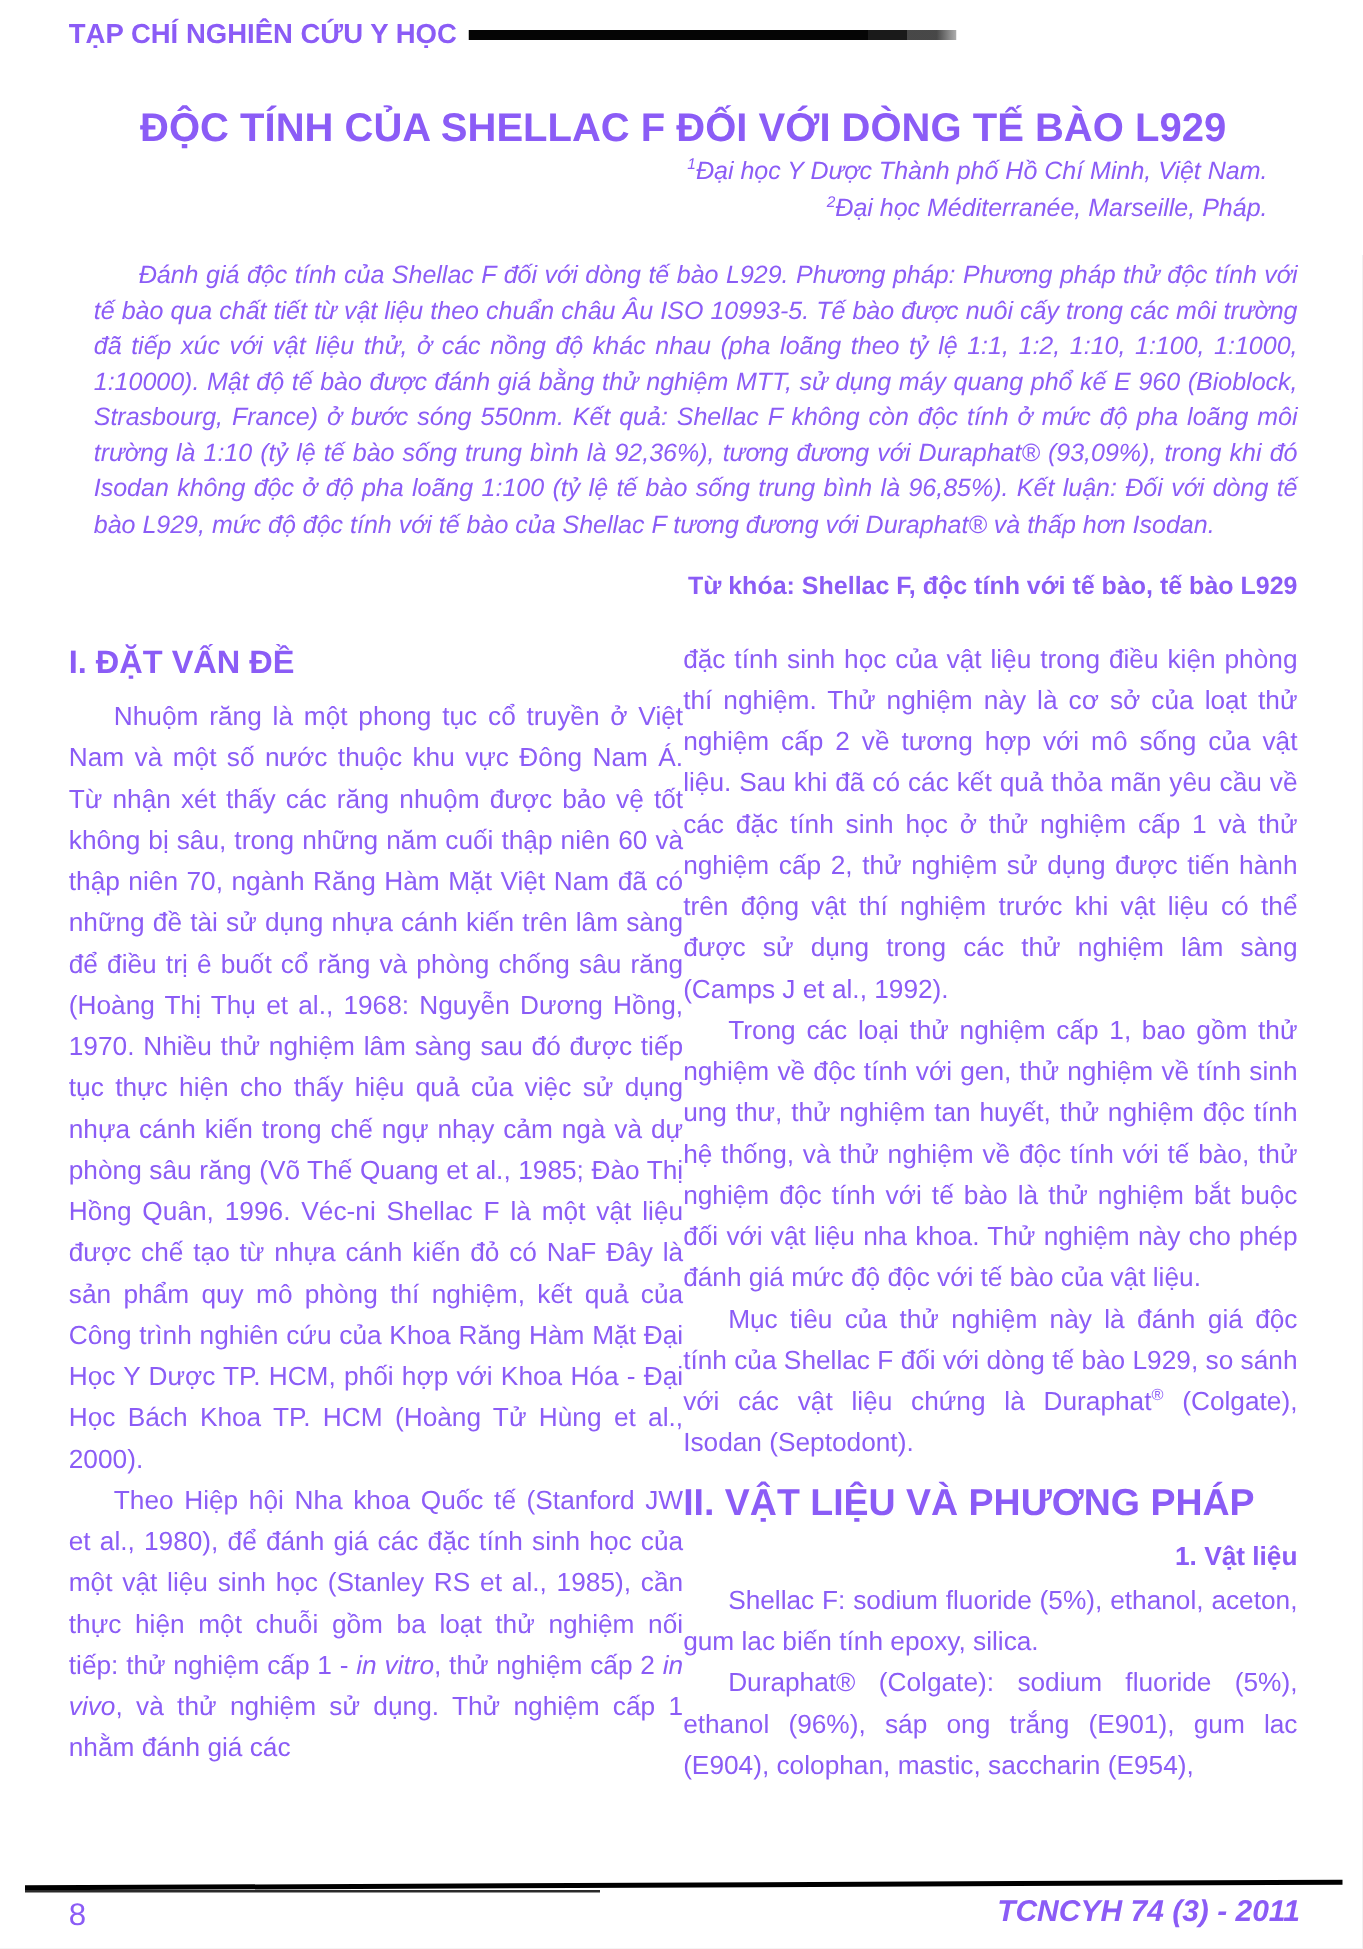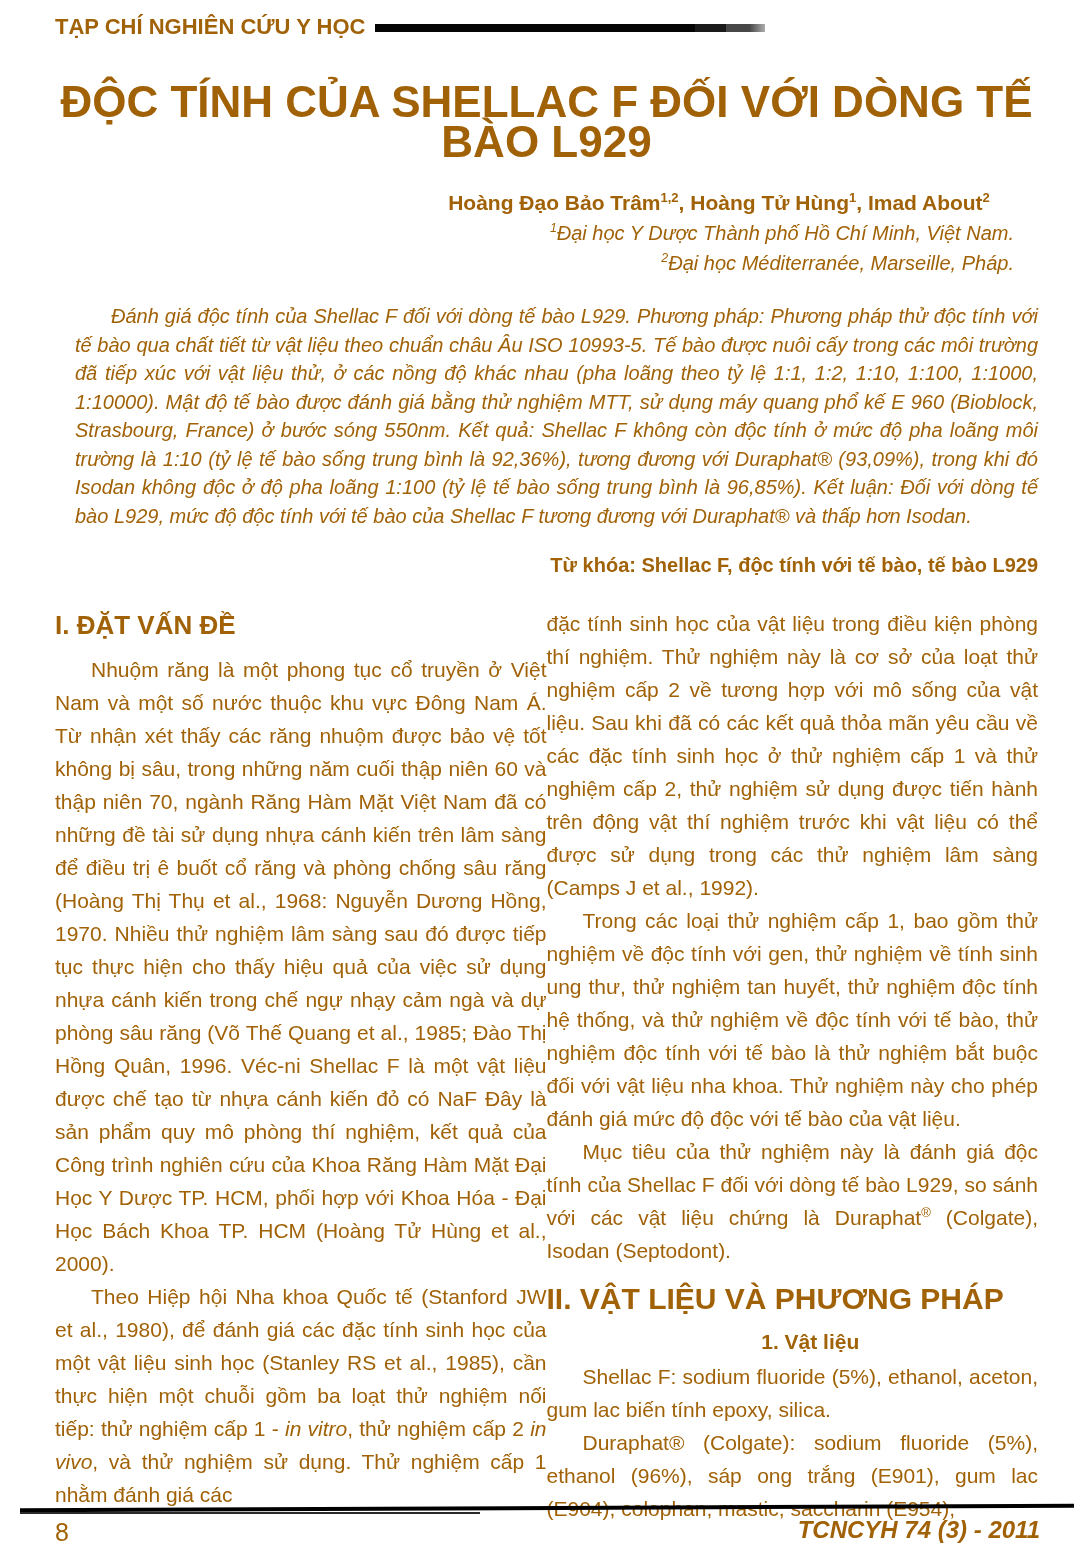--- a/index.html
+++ b/index.html
@@ -1,69 +1,66 @@
 <!DOCTYPE html>
 <html lang="vi"><head>
 <meta charset="utf-8">
 <style>
   html,body{margin:0;padding:0;background:#e8e8e8;}
   .page{
     position:relative;
     width:1090px;height:1559px;
     background:#ffffff;
-    color:#a16207;
+    color:#8b5cf6;
     font-family:"Liberation Sans","DejaVu Sans",sans-serif;
     overflow:hidden;
     margin:0 auto;
   }
   .content{padding:12px 52px 0 55px;}
   
   .masthead{display:flex;align-items:center;height:30px;}
   .masthead .name{font-size:22px;font-weight:bold;letter-spacing:0px;white-space:nowrap;}
   .masthead .rule{height:8px;width:390px;margin-left:10px;margin-top:2px;
     background:linear-gradient(to right,#050505 0 82%,#1a1a1a 82% 90%,rgba(10,10,10,.75) 90% 96%,rgba(20,20,20,.35));}
   
-  .title{margin-top:40px;text-align:center;font-size:44px;font-weight:bold;line-height:40px;}
+  .title{margin-top:40px;text-align:center;font-size:32px;font-weight:bold;line-height:40px;}
   .authors{margin-top:26px;margin-left:345px;text-align:center;font-size:21px;font-weight:bold;line-height:30px;}
   sup{font-size:0.62em;vertical-align:super;line-height:0;}
   .affiliations{text-align:right;padding-right:24px;font-size:20px;font-style:italic;line-height:30px;}
   
   .abstract{margin-top:24px;font-size:20px;font-style:italic;line-height:28.5px;text-align:justify;text-indent:36px;margin-left:20px;}
   .keywords{margin-top:24px;font-size:20px;font-weight:bold;text-align:right;}
   
   .columns{margin-top:30px;display:flex;}
   .col{flex:1 1 0;font-size:21px;line-height:33px;text-align:justify;}
   .col p{margin:0;text-indent:36px;}
   .col p.noindent{text-indent:0;}
   h2.sec{font-size:26px;font-weight:bold;margin:0 0 10px 0;line-height:36px;text-align:left;}
   h2.sec2{font-size:30px;font-weight:bold;margin:14px 0 8px 0;line-height:36px;text-align:left;}
-  h3.sub{font-size:21px;font-weight:bold;margin:4px 0 2px 0;text-indent:36px;line-height:33px;text-align:center;}
+  h3.sub{font-size:21px;font-weight:bold;margin:4px 0 2px 0;text-indent:36px;line-height:33px;text-align:right;}
   .it{font-style:italic;}
   
   .footer-rule{position:absolute;left:20px;right:16px;top:1506px;height:4px;background:#000;transform:rotate(-0.25deg);}
   .footer-rule2{position:absolute;left:20px;width:460px;top:1512px;height:2px;background:#2a2a2a;}
   .page-num{position:absolute;left:55px;top:1518px;font-size:25px;}
   .footer-cite{position:absolute;right:50px;top:1516px;font-size:24px;font-weight:bold;font-style:italic;margin-left:40px;}
 </style>
 </head>
 <body>
 
 <div class="page">
   <div class="content">
 
     <div class="masthead">
       <span class="name">TẠP CHÍ NGHIÊN CỨU Y HỌC</span>
       <span class="rule"></span>
     </div>
 
     <div class="title">ĐỘC TÍNH CỦA SHELLAC F ĐỐI VỚI DÒNG TẾ BÀO L929</div>
 
-    <div class="authors">
-      <span>Hoàng Đạo Bảo Trâm</span><sup>1,2</sup><span>, </span><span>Hoàng Tử Hùng</span><sup>1</sup><span>, </span><span>Imad About</span><sup>2</sup>
-    </div>
 
     <div class="affiliations">
       <div><sup>1</sup><span>Đại học Y Dược Thành phố Hồ Chí Minh, Việt Nam.</span></div>
       <div><sup>2</sup><span>Đại học Méditerranée, Marseille, Pháp.</span></div>
     </div>
 
     <div class="abstract">Đánh giá độc tính của Shellac F đối với dòng tế bào L929. Phương pháp: Phương pháp thử độc tính với tế bào qua chất tiết từ vật liệu theo chuẩn châu Âu ISO 10993-5. Tế bào được nuôi cấy trong các môi trường đã tiếp xúc với vật liệu thử, ở các nồng độ khác nhau (pha loãng theo tỷ lệ 1:1, 1:2, 1:10, 1:100, 1:1000, 1:10000). Mật độ tế bào được đánh giá bằng thử nghiệm MTT, sử dụng máy quang phổ kế E 960 (Bioblock, Strasbourg, France) ở bước sóng 550nm. Kết quả: Shellac F không còn độc tính ở mức độ pha loãng môi trường là 1:10 (tỷ lệ tế bào sống trung bình là 92,36%), tương đương với Duraphat® (93,09%), trong khi đó Isodan không độc ở độ pha loãng 1:100 (tỷ lệ tế bào sống trung bình là 96,85%). Kết luận: Đối với dòng tế bào L929, mức độ độc tính với tế bào của Shellac F tương đương với Duraphat® và thấp hơn Isodan.</div>
 
     <div class="keywords">Từ khóa: Shellac F, độc tính với tế bào, tế bào L929</div>
 

